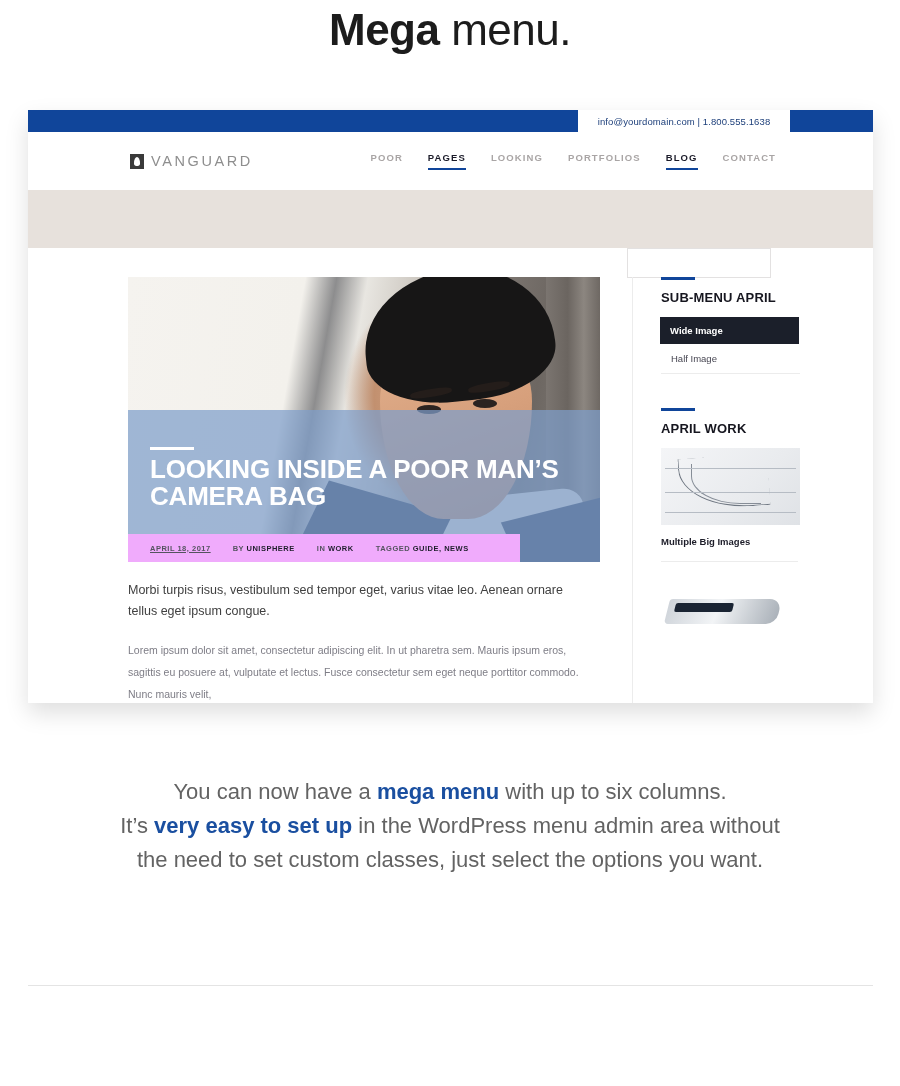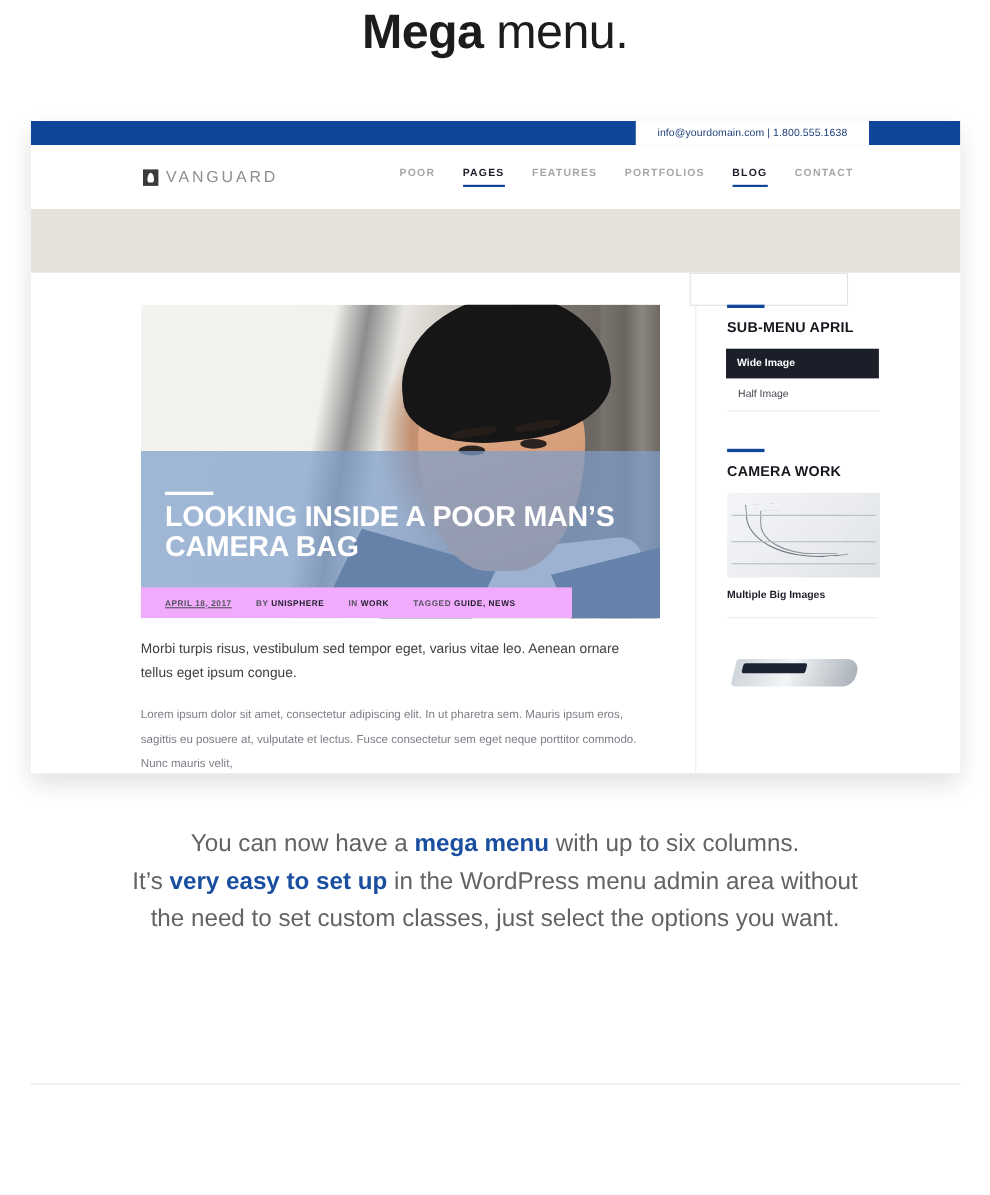--- a/index.html
+++ b/index.html
@@ -368,21 +368,21 @@
     left: 14px; top: 28px;
     width: 58px; height: 9px;
     background: #1a2433;
     transform: skewX(-14deg);
     border-radius: 2px;
   }
 
   
   .caption {
     position: absolute;
-    left: 0; top: 750px;
+    left: 0; top: 775px;
     width: 900px;
     text-align: center;
     font-size: 22px;
     line-height: 34px;
     color: #636363;
     font-weight: 300;
     padding: 0 28px;
   }
   .caption b { color: #1a4fa0; font-weight: 700; }
 
@@ -409,21 +409,21 @@
   </div>
 
   <div class="site-header">
     <div class="logo">
       <span class="logo-mark"></span>
       <span class="logo-text">VANGUARD</span>
     </div>
     <div class="nav">
       <div class="nav-item">POOR</div>
       <div class="nav-item active">PAGES</div>
-      <div class="nav-item">FEATURES</div>
+      <div class="nav-item">LOOKING</div>
       <div class="nav-item">PORTFOLIOS</div>
       <div class="nav-item active">BLOG</div>
       <div class="nav-item">CONTACT</div>
     </div>
   </div>
 
   <div class="beige-band"></div>
 
   <div class="content-area">
 
@@ -458,21 +458,21 @@
 
     <div class="sidebar">
       <div class="wid-bar"></div>
       <div class="wid-title">SUB-MENU APRIL</div>
       <div class="submenu-active">Wide Image</div>
       <div class="submenu-item">Half Image</div>
 
       <div class="wid-gap"></div>
 
       <div class="wid-bar"></div>
-      <div class="wid-title">CAMERA WORK</div>
+      <div class="wid-title">APRIL WORK</div>
 
       <div class="work-thumb">
         <div class="curve"></div>
         <div class="curve2"></div>
         <div class="line" style="left:4px; top:20px; width:131px;"></div>
         <div class="line" style="left:4px; top:44px; width:131px;"></div>
         <div class="line" style="left:4px; top:64px; width:131px;"></div>
       </div>
       <div class="work-cap">Multiple Big Images</div>
 

